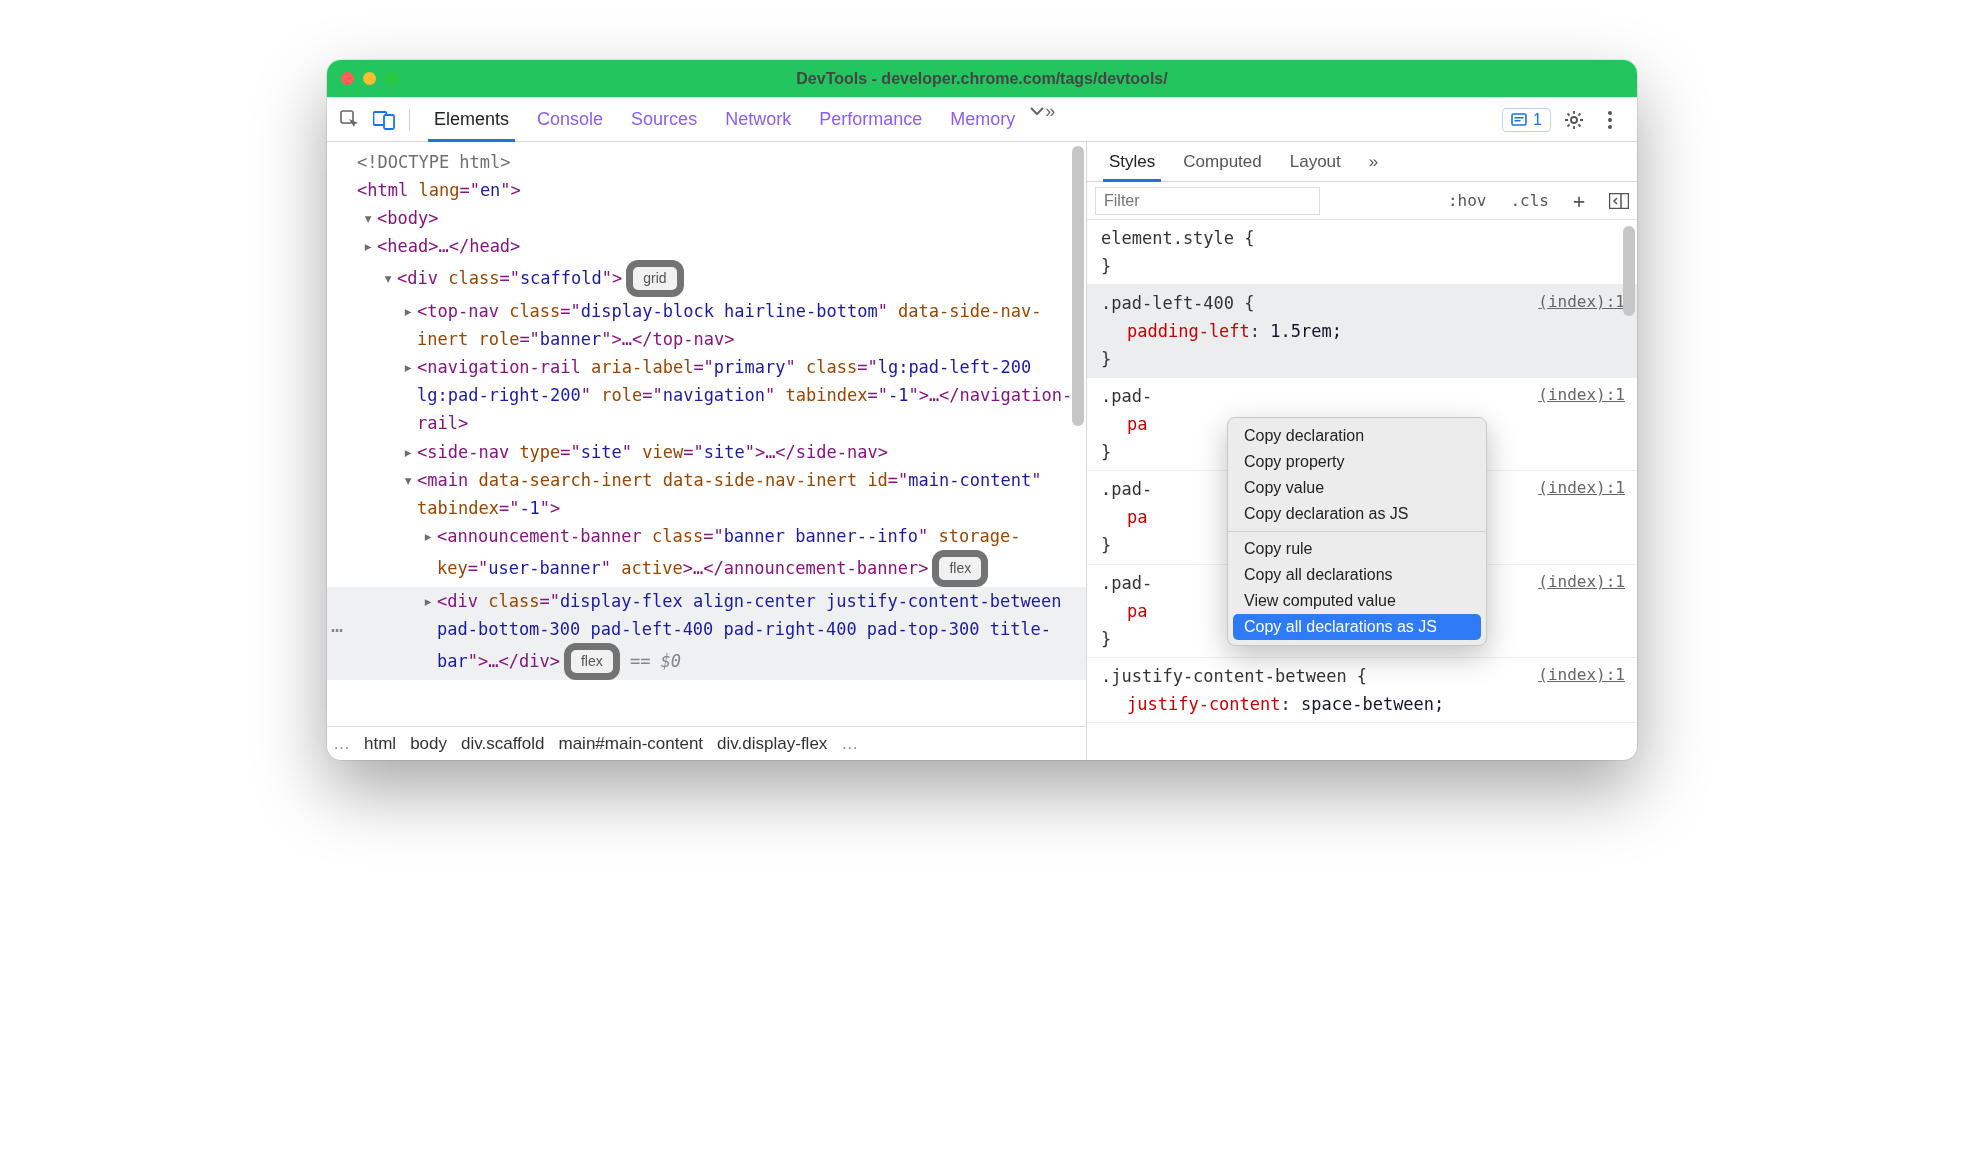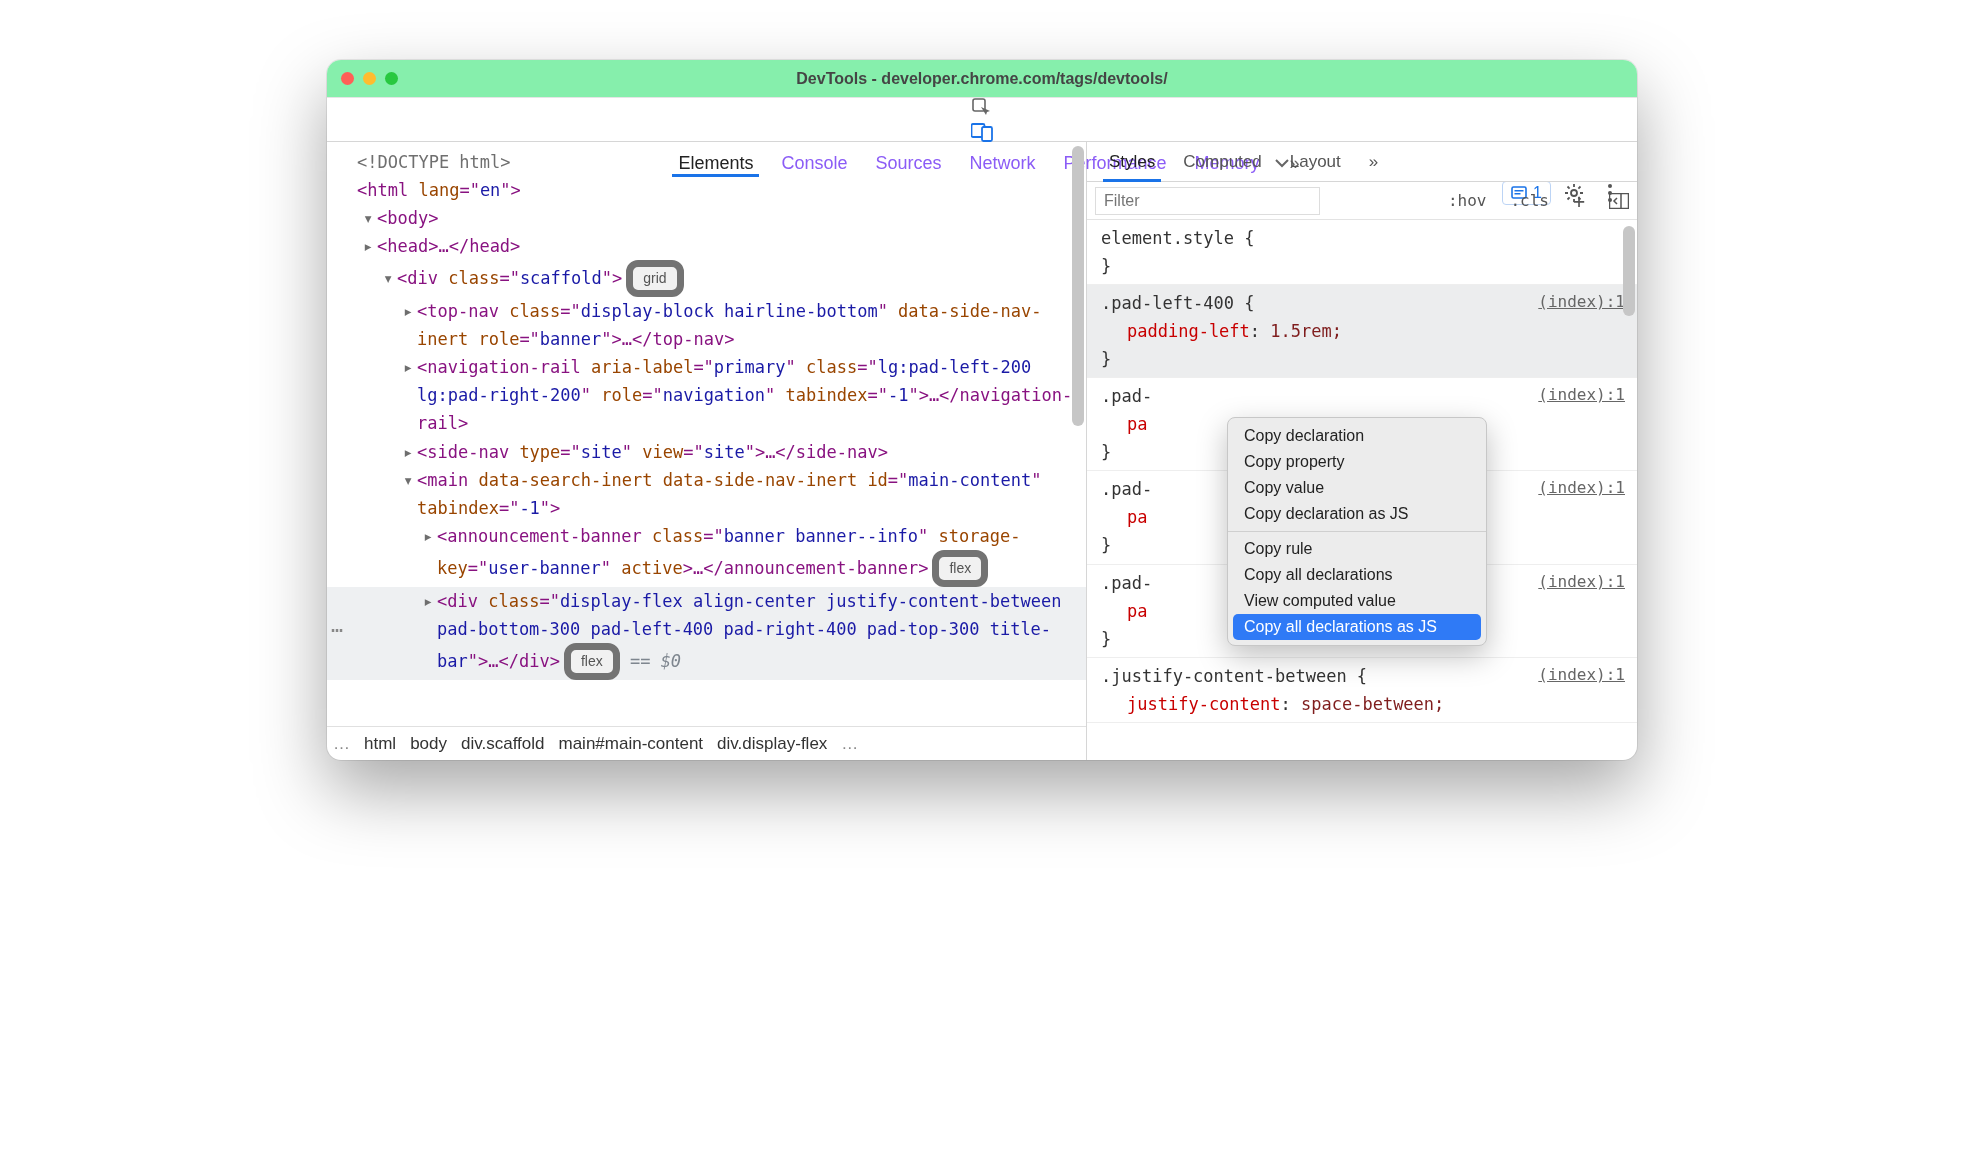--- a/index.html
+++ b/index.html
@@ -21,21 +21,21 @@
     background: #fff;
     border-radius: 14px;
     box-shadow: 0 30px 70px rgba(0,0,0,0.35), 0 0 0 1px rgba(0,0,0,0.08);
     overflow: hidden;
     display: flex;
     flex-direction: column;
     position: relative;
   }
   .titlebar {
     height: 38px;
-    background: #86efac;
+    background: #22c55e;
     border-bottom: 1px solid #e5e5e5;
     display: flex;
     align-items: center;
     position: relative;
     flex-shrink: 0;
   }
   .traffic {
     display: flex;
     gap: 9px;
     padding-left: 14px;
@@ -50,21 +50,20 @@
     color:#454545;
   }
   .toolbar {
     height: 44px;
     border-bottom: 1px solid #d6d6d6;
     display:flex; align-items:center;
     padding: 0 8px;
     gap: 4px;
     flex-shrink:0;
     background:#fff;
-    flex-direction:column;
   }
   .tb-icon {
     width: 30px; height:30px; display:flex; align-items:center; justify-content:center;
     color:#555;
   }
   .tb-icon.blue { color:#1a73e8; }
   .tb-sep { width:1px; height:22px; background:#d0d0d0; margin:0 6px;}
   .main-tabs { display:flex; align-items:stretch; height:100%; }
   .main-tab {
     padding: 0 14px; display:flex; align-items:center;
@@ -142,21 +141,21 @@
   .styles-body {
     flex:1; overflow:hidden; font-family:Menlo,Consolas,monospace; font-size:17px; line-height:1.65;
     position:relative;
   }
   .rule { padding:4px 12px 4px 14px; border-bottom:1px solid #eee;}
   .rule .sel { color:#333; }
   .rule .src { float:right; color:#666; text-decoration:underline; font-size:16px;}
   .rule.highlight { background:#ecedee; }
   .prop { padding-left:26px; }
   .prop .pname { color:#c80000; }
-  .prop .pval { color:#7f1d1d; }
+  .prop .pval { color:#0f172a; }
   .styles-scroll {
     position:absolute; right:2px; top:6px; width:12px; height:90px;
     background:#c6c6c6; border-radius:6px;
   }
 
   .ctx-menu {
     position:absolute; left:900px; top:357px;
     width:260px; background:#ececec; border:1px solid #c7c7c7; border-radius:8px;
     box-shadow: 0 10px 30px rgba(0,0,0,0.25);
     padding:5px 0; font-size:16px; color:#222;

